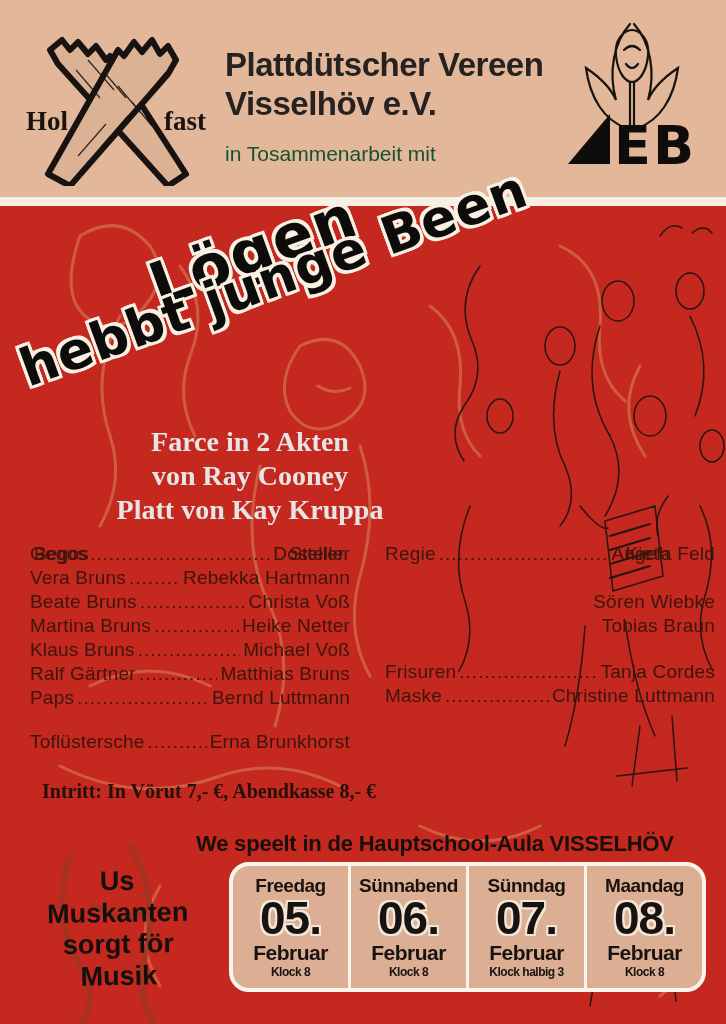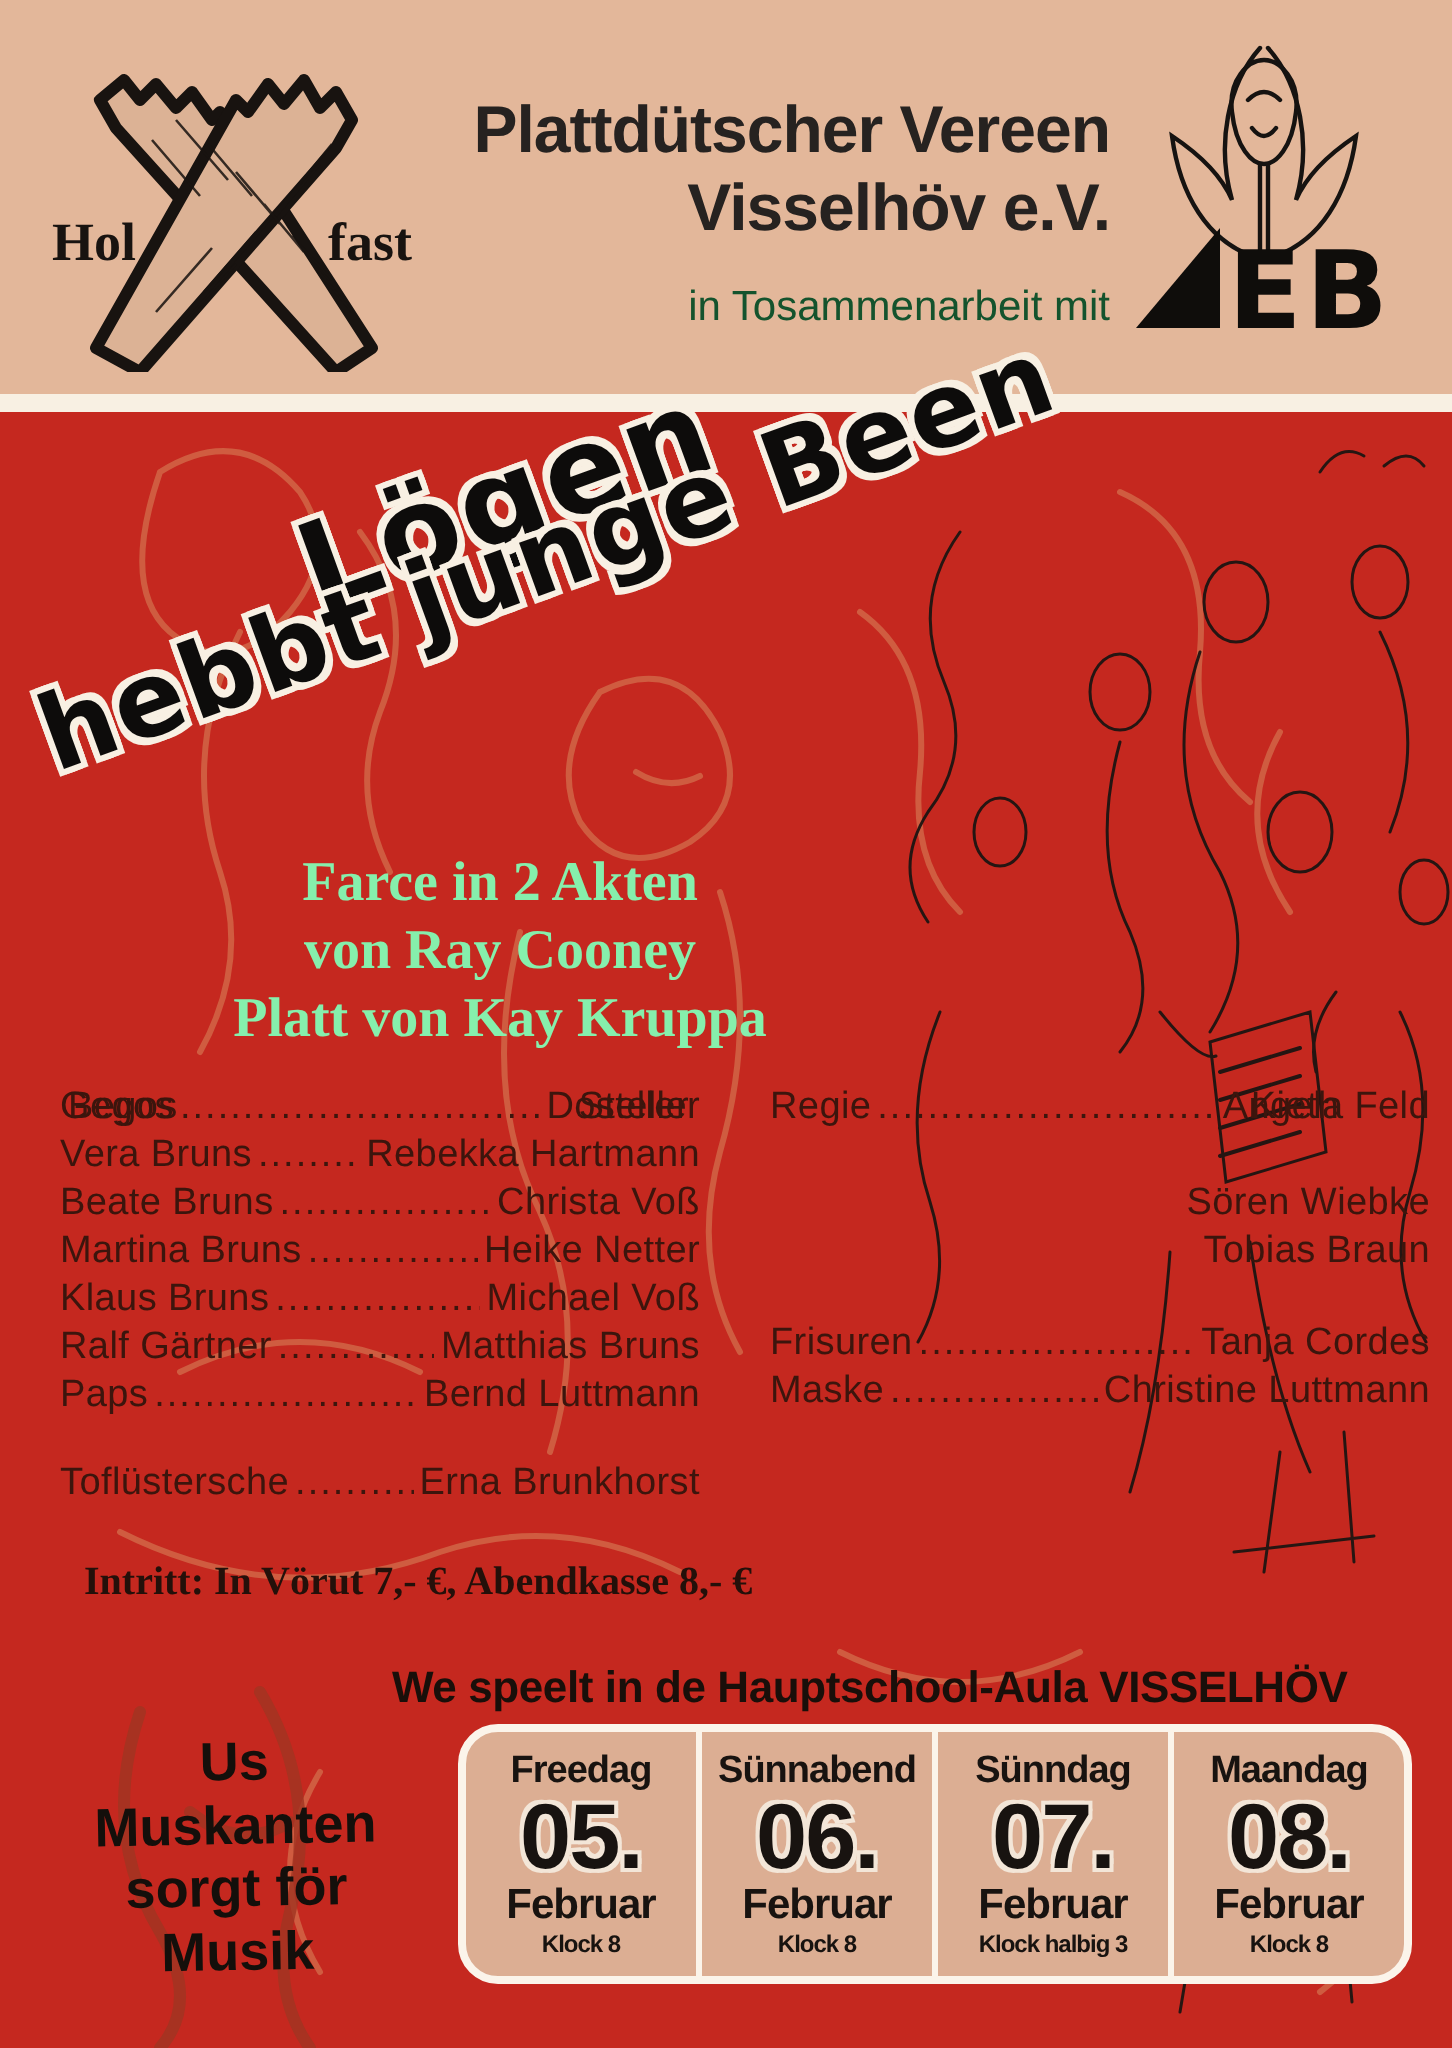--- a/index.html
+++ b/index.html
@@ -5,40 +5,40 @@
   * { margin:0; padding:0; box-sizing:border-box; }
   html,body { background:#4a4a4a; }
   .poster {
     position:relative; width:726px; height:1024px; margin:0 auto;
     background:#c5281f; overflow:hidden;
     font-family:"Liberation Sans", sans-serif;
   }
   
   .header { position:absolute; top:0; left:0; width:726px; height:197px; background:#e3b79a; }
   .header-sep { position:absolute; top:197px; left:0; width:726px; height:9px; background:#f8f0e3; }
-  .org-block { position:absolute; left:225px; top:46px; width:330px; text-align:right; color:#262220; }
+  .org-block { position:absolute; left:225px; top:46px; width:330px; text-align:left; color:#262220; }
   .org-line1 { font-size:33px; font-weight:bold; letter-spacing:-0.5px; line-height:1.18; }
   .org-line2 { font-size:33px; font-weight:bold; letter-spacing:-0.5px; line-height:1.18; }
   .coop-line { margin-top:18px; font-size:21px; font-weight:400; color:#14532d; }
   .holfast { position:absolute; left:18px; top:16px; }
   .leb { position:absolute; left:556px; top:16px; }
   
   .title-1, .title-2 {
     position:absolute; color:#0d0c0b; font-family:"DejaVu Sans", sans-serif; font-weight:bold;
     white-space:nowrap; transform-origin:left center; z-index:5;
     text-shadow:-3px -3px 0 #f8f0e3, 3px -3px 0 #f8f0e3, -3px 3px 0 #f8f0e3, 3px 3px 0 #f8f0e3,
                  0 -3px 0 #f8f0e3, 0 3px 0 #f8f0e3, -3px 0 0 #f8f0e3, 3px 0 0 #f8f0e3;
   }
   .title-1 { left:152px; top:252px; font-size:60px; transform:rotate(-20deg); letter-spacing:2px; }
   .title-2 { left:22px;  top:340px; font-size:52px; transform:rotate(-20deg); letter-spacing:1px; }
   
   .credits {
     position:absolute; left:70px; top:425px; width:360px; text-align:center; z-index:4;
     font-family:"Liberation Serif", serif; font-weight:bold; font-size:28px;
-    color:#86efac; line-height:1.22;
+    color:#e5e5e5; line-height:1.22;
   }
   
   .col { position:absolute; z-index:4; color:#3c150d; font-size:19px; line-height:24px; letter-spacing:0.2px; }
   .col-left  { left:30px;  top:542px; width:320px; }
   .col-right { left:385px; top:542px; width:330px; }
   .c-row { display:flex; align-items:baseline; }
   .c-row .dots { flex:1 1 auto; overflow:hidden; white-space:nowrap; margin:0 3px; }
   .c-row .dots::before { content:"......................................................................"; letter-spacing:1px; }
   .c-row .role, .c-row .actor { white-space:nowrap; }
   .gap20 { height:20px; } .gap24 { height:24px; } .gap22 { height:22px; }

